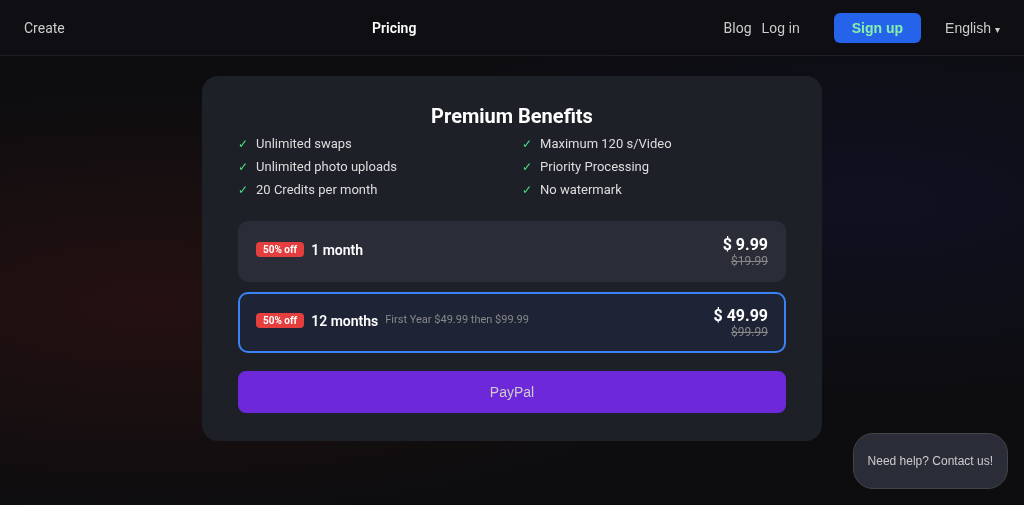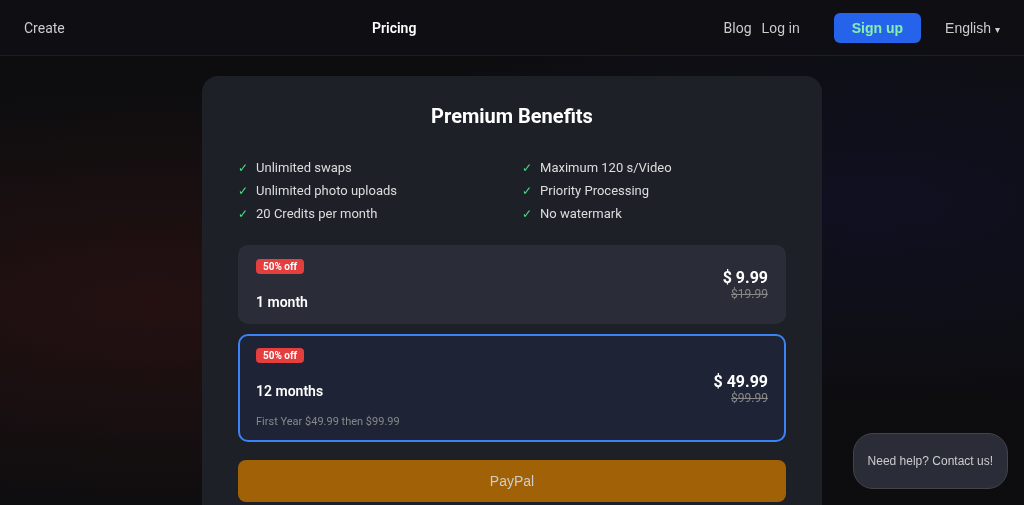--- a/index.html
+++ b/index.html
@@ -118,21 +118,21 @@
       border-radius: 16px;
       padding: 28px 36px 28px;
       width: 620px;
       max-width: 100%;
     }
 
     .card-title {
       text-align: center;
       font-size: 20px;
       font-weight: 700;
-      margin-bottom: 32px;
+      margin-bottom: 8px;
     }
 
     .benefits-grid {
       display: grid;
       grid-template-columns: 1fr 1fr;
       gap: 8px 20px;
       margin-bottom: 24px;
     }
 
     .benefit-item {
@@ -169,22 +169,22 @@
       position: relative;
     }
 
     .pricing-row.selected {
       border-color: #3b82f6;
       background: #1e2435;
     }
 
     .pricing-left {
       display: flex;
-      flex-direction: column;
-      gap: 16px;
+      flex-direction: row;
+      gap: 7px;
     }
 
     .discount-badge {
       display: inline-block;
       background: #e53e3e;
       color: #fff;
       font-size: 10px;
       font-weight: 700;
       padding: 2px 7px;
       border-radius: 4px;
@@ -227,21 +227,21 @@
     }
 
     .btn-payment {
       width: 100%;
       padding: 13px;
       border-radius: 8px;
       border: none;
       font-size: 14px;
       font-weight: 500;
       cursor: pointer;
-      background: #a16207;
+      background: #6d28d9;
       color: #ccc;
       text-align: center;
     }
 
     
     .help-button {
       position: fixed;
       bottom: 16px;
       right: 16px;
       background: #2a2d38;

